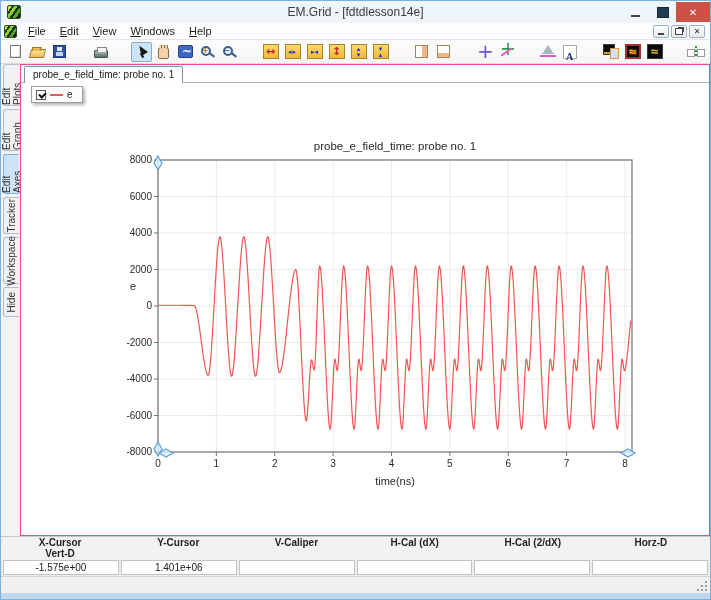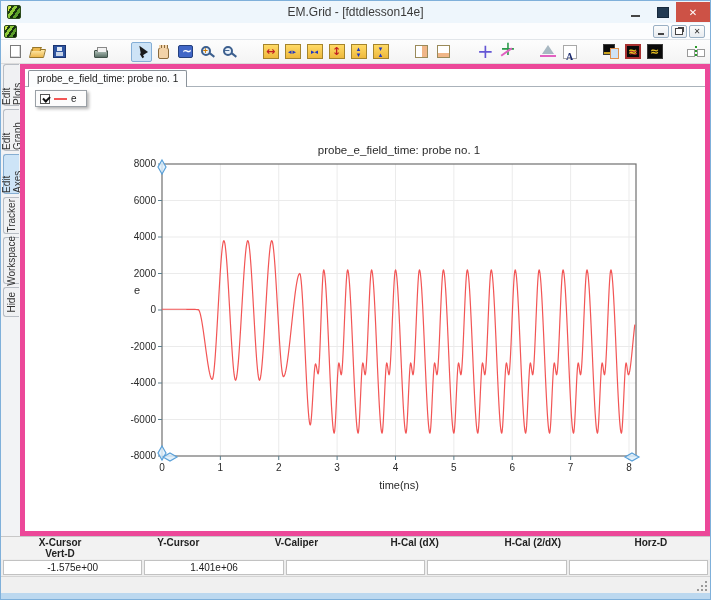--- a/index.html
+++ b/index.html
@@ -105,39 +105,39 @@
   .layout-lbl{ font-size:11px; color:#222;}
 
   
   .main{ flex:1; display:flex; min-height:0; background:#f2f3f5; padding-left:2px;}
   .side-strip{ width:17px; flex:none; display:flex; flex-direction:column; gap:3px; padding-top:0;}
   .vtab{ width:16px; background:#f0f1f3; border:1px solid #b8bdc4; border-right:none; border-radius:3px 0 0 3px;
          display:flex; align-items:center; justify-content:center; cursor:default; flex:none;}
   .vtab.selected{ background:#cde4f7; border-color:#86aed2;}
   .vtab span{ writing-mode:vertical-rl; transform:rotate(180deg); font-size:10px; color:#333;}
 
-  .client{ flex:1; background:#fff; border:5px solid #ec4899; position:relative; overflow:hidden;}
+  .client{ flex:1; background:#fff; border:1px solid #ec4899; position:relative; overflow:hidden;}
   .tabbar{ height:18px; border-bottom:1px solid #aab2ba; display:flex; align-items:flex-end; padding-left:3px;}
   .doc-tab{ border:1px solid #8a929a; border-bottom:none; background:#fcfdfe; font-size:10px; color:#222;
             padding:2px 8px 3px 8px; border-radius:2px 2px 0 0; position:relative; top:1px; cursor:default;}
   .legend-box{ position:absolute; left:10px; top:21px; background:#fcfcfc; border:1px solid #9aa0a6;
                box-shadow:2px 2px 3px rgba(0,0,0,.3); display:flex; align-items:center; gap:4px; padding:2px 9px 2px 4px; z-index:3;}
   .legend-check{ width:10px; height:10px; background:#fff; border:1px solid #555; position:relative; cursor:default;}
   .legend-check::before{ content:""; position:absolute; left:2px; top:1px; width:5px; height:3px;
                          border-left:2px solid #111; border-bottom:2px solid #111; transform:rotate(-45deg);}
   .legend-swatch{ width:13px; height:2px; flex:none;}
   .legend-label{ font-size:10px; color:#222;}
 
   .chart-wrap{ position:absolute; left:100px; top:70px; width:535px; height:355px;}
 
   
   .status-headers{ height:23px; flex:none; background:#f2f2f2; border-top:1px solid #c8c8c8;
                    display:grid; grid-template-columns:repeat(6,1fr); align-items:center;}
   .status-headers div{ text-align:center; font-size:10px; font-weight:bold; color:#222;}
-  .status-values{ height:17px; flex:none; background:#ededed; display:grid; grid-template-columns:repeat(5,1fr); gap:2px; padding:1px 2px;}
+  .status-values{ height:17px; flex:none; background:#ededed; display:grid; grid-template-columns:repeat(6,1fr); gap:2px; padding:1px 2px;}
   .status-values div{ background:#fff; border:1px solid #c2c2c2; font-size:10px; color:#222; text-align:center; line-height:13px;}
   .app-strip{ height:17px; flex:none; background:#f0f0f0; border-top:1px solid #d4d4d4; position:relative;}
   .grip{ position:absolute; right:3px; bottom:2px; width:10px; height:10px;}
   .grip::before{ content:""; position:absolute; right:0; bottom:0; width:2px; height:2px; background:#9a9a9a;
       box-shadow:-4px 0 #9a9a9a,-8px 0 #9a9a9a,0 -4px #9a9a9a,-4px -4px #9a9a9a,0 -8px #9a9a9a;}
   .bottom-band{ height:6px; flex:none; background:#bcd8ef;}
 </style>
 </head>
 <body>
 
@@ -148,20 +148,27 @@
     <div class="title-text">EM.Grid - [fdtdlesson14e]</div>
     <div class="win-controls">
       <div class="wbtn min"></div>
       <div class="wbtn max"></div>
       <div class="wbtn close"></div>
     </div>
   </div>
 
   <div class="menubar">
     <div class="app-icon"></div>
+    <div id="menus" style="display:flex">
+        <div class="menu-item"><u>F</u>ile</div>
+        <div class="menu-item"><u>E</u>dit</div>
+        <div class="menu-item"><u>V</u>iew</div>
+        <div class="menu-item"><u>W</u>indows</div>
+        <div class="menu-item"><u>H</u>elp</div>
+      </div>
     <div class="mdi-controls">
       <div class="mdibtn min2"></div>
       <div class="mdibtn rest"></div>
       <div class="mdibtn close2"></div>
     </div>
   </div>
 
   <div class="toolbar" id="toolbar">
       <div class="tgroup">
         <div class="tbtn">

